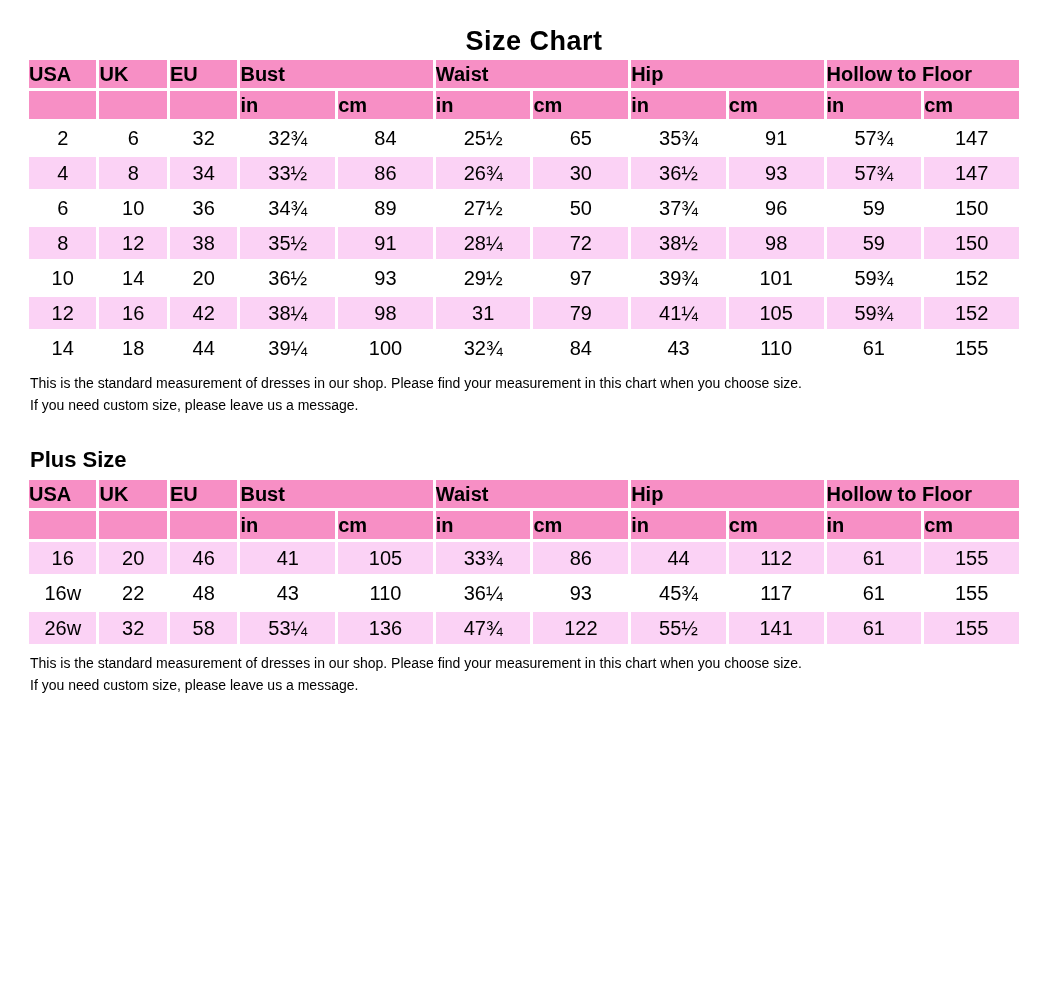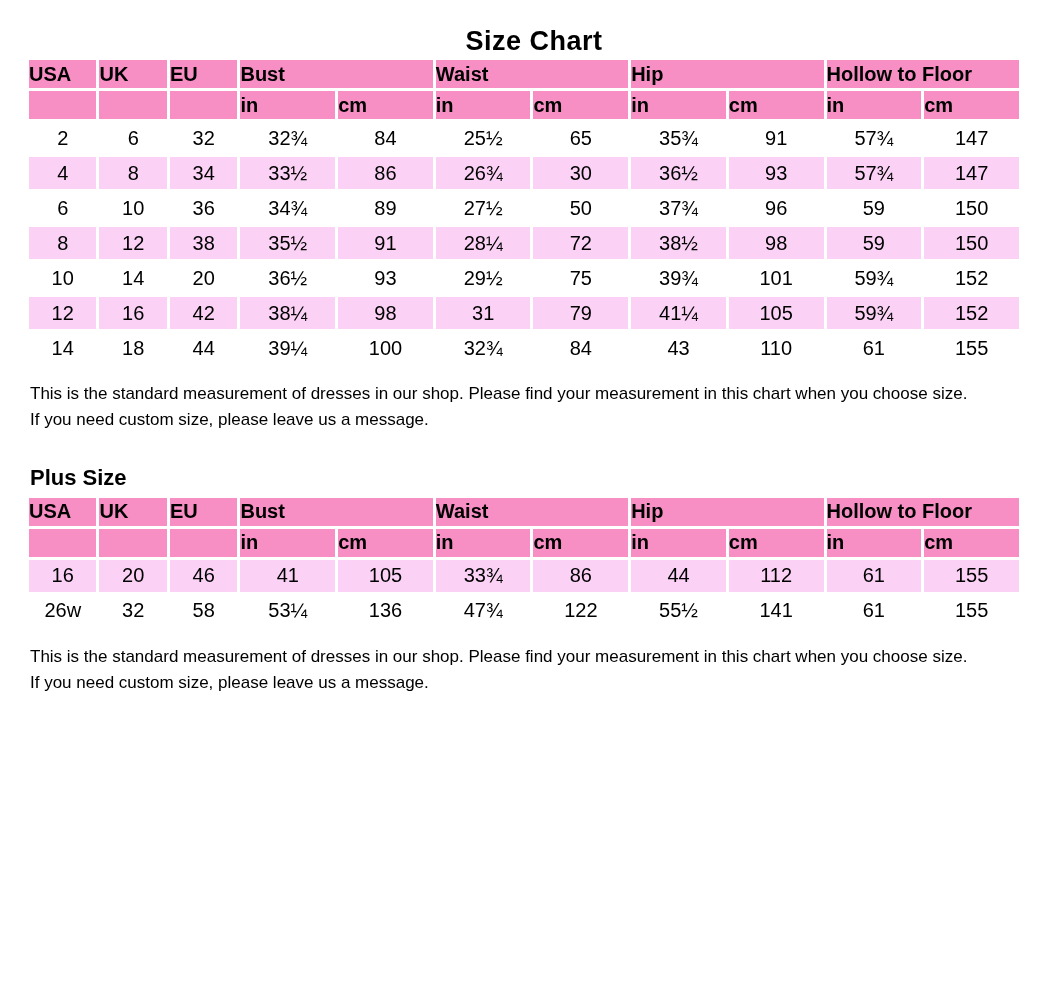--- a/index.html
+++ b/index.html
@@ -49,22 +49,22 @@
     background:#FFFFFF;
     height:32px;
     font-size:20px;
     font-weight:normal;
     text-align:center;
     vertical-align:middle;
   }
   table.stripe-even tbody tr:nth-child(even) td{background:var(--row-pink);}
   table.stripe-odd  tbody tr:nth-child(odd)  td{background:var(--row-pink);}
   .note{
-    margin:14px 0 0 30px;
-    font-size:17px;
+    margin:6px 0 0 30px;
+    font-size:14px;
     line-height:1.55;
   }
 </style>
 </head>
 <body>
 
 <h1 class="page-title">Size Chart</h1>
 
 <section>
   <table class="size-table stripe-even">
@@ -158,21 +158,21 @@
           <td>59</td>
           <td>150</td>
         </tr>
         <tr>
           <td>10</td>
           <td>14</td>
           <td>20</td>
           <td>36½</td>
           <td>93</td>
           <td>29½</td>
-          <td>75</td>
+          <td>97</td>
           <td>39¾</td>
           <td>101</td>
           <td>59¾</td>
           <td>152</td>
         </tr>
         <tr>
           <td>12</td>
           <td>16</td>
           <td>42</td>
           <td>38¼</td>
@@ -251,20 +251,33 @@
           <td>41</td>
           <td>105</td>
           <td>33¾</td>
           <td>86</td>
           <td>44</td>
           <td>112</td>
           <td>61</td>
           <td>155</td>
         </tr>
         <tr>
+          <td>16w</td>
+          <td>22</td>
+          <td>48</td>
+          <td>43</td>
+          <td>110</td>
+          <td>36¼</td>
+          <td>93</td>
+          <td>45¾</td>
+          <td>117</td>
+          <td>61</td>
+          <td>155</td>
+        </tr>
+        <tr>
           <td>26w</td>
           <td>32</td>
           <td>58</td>
           <td>53¼</td>
           <td>136</td>
           <td>47¾</td>
           <td>122</td>
           <td>55½</td>
           <td>141</td>
           <td>61</td>

